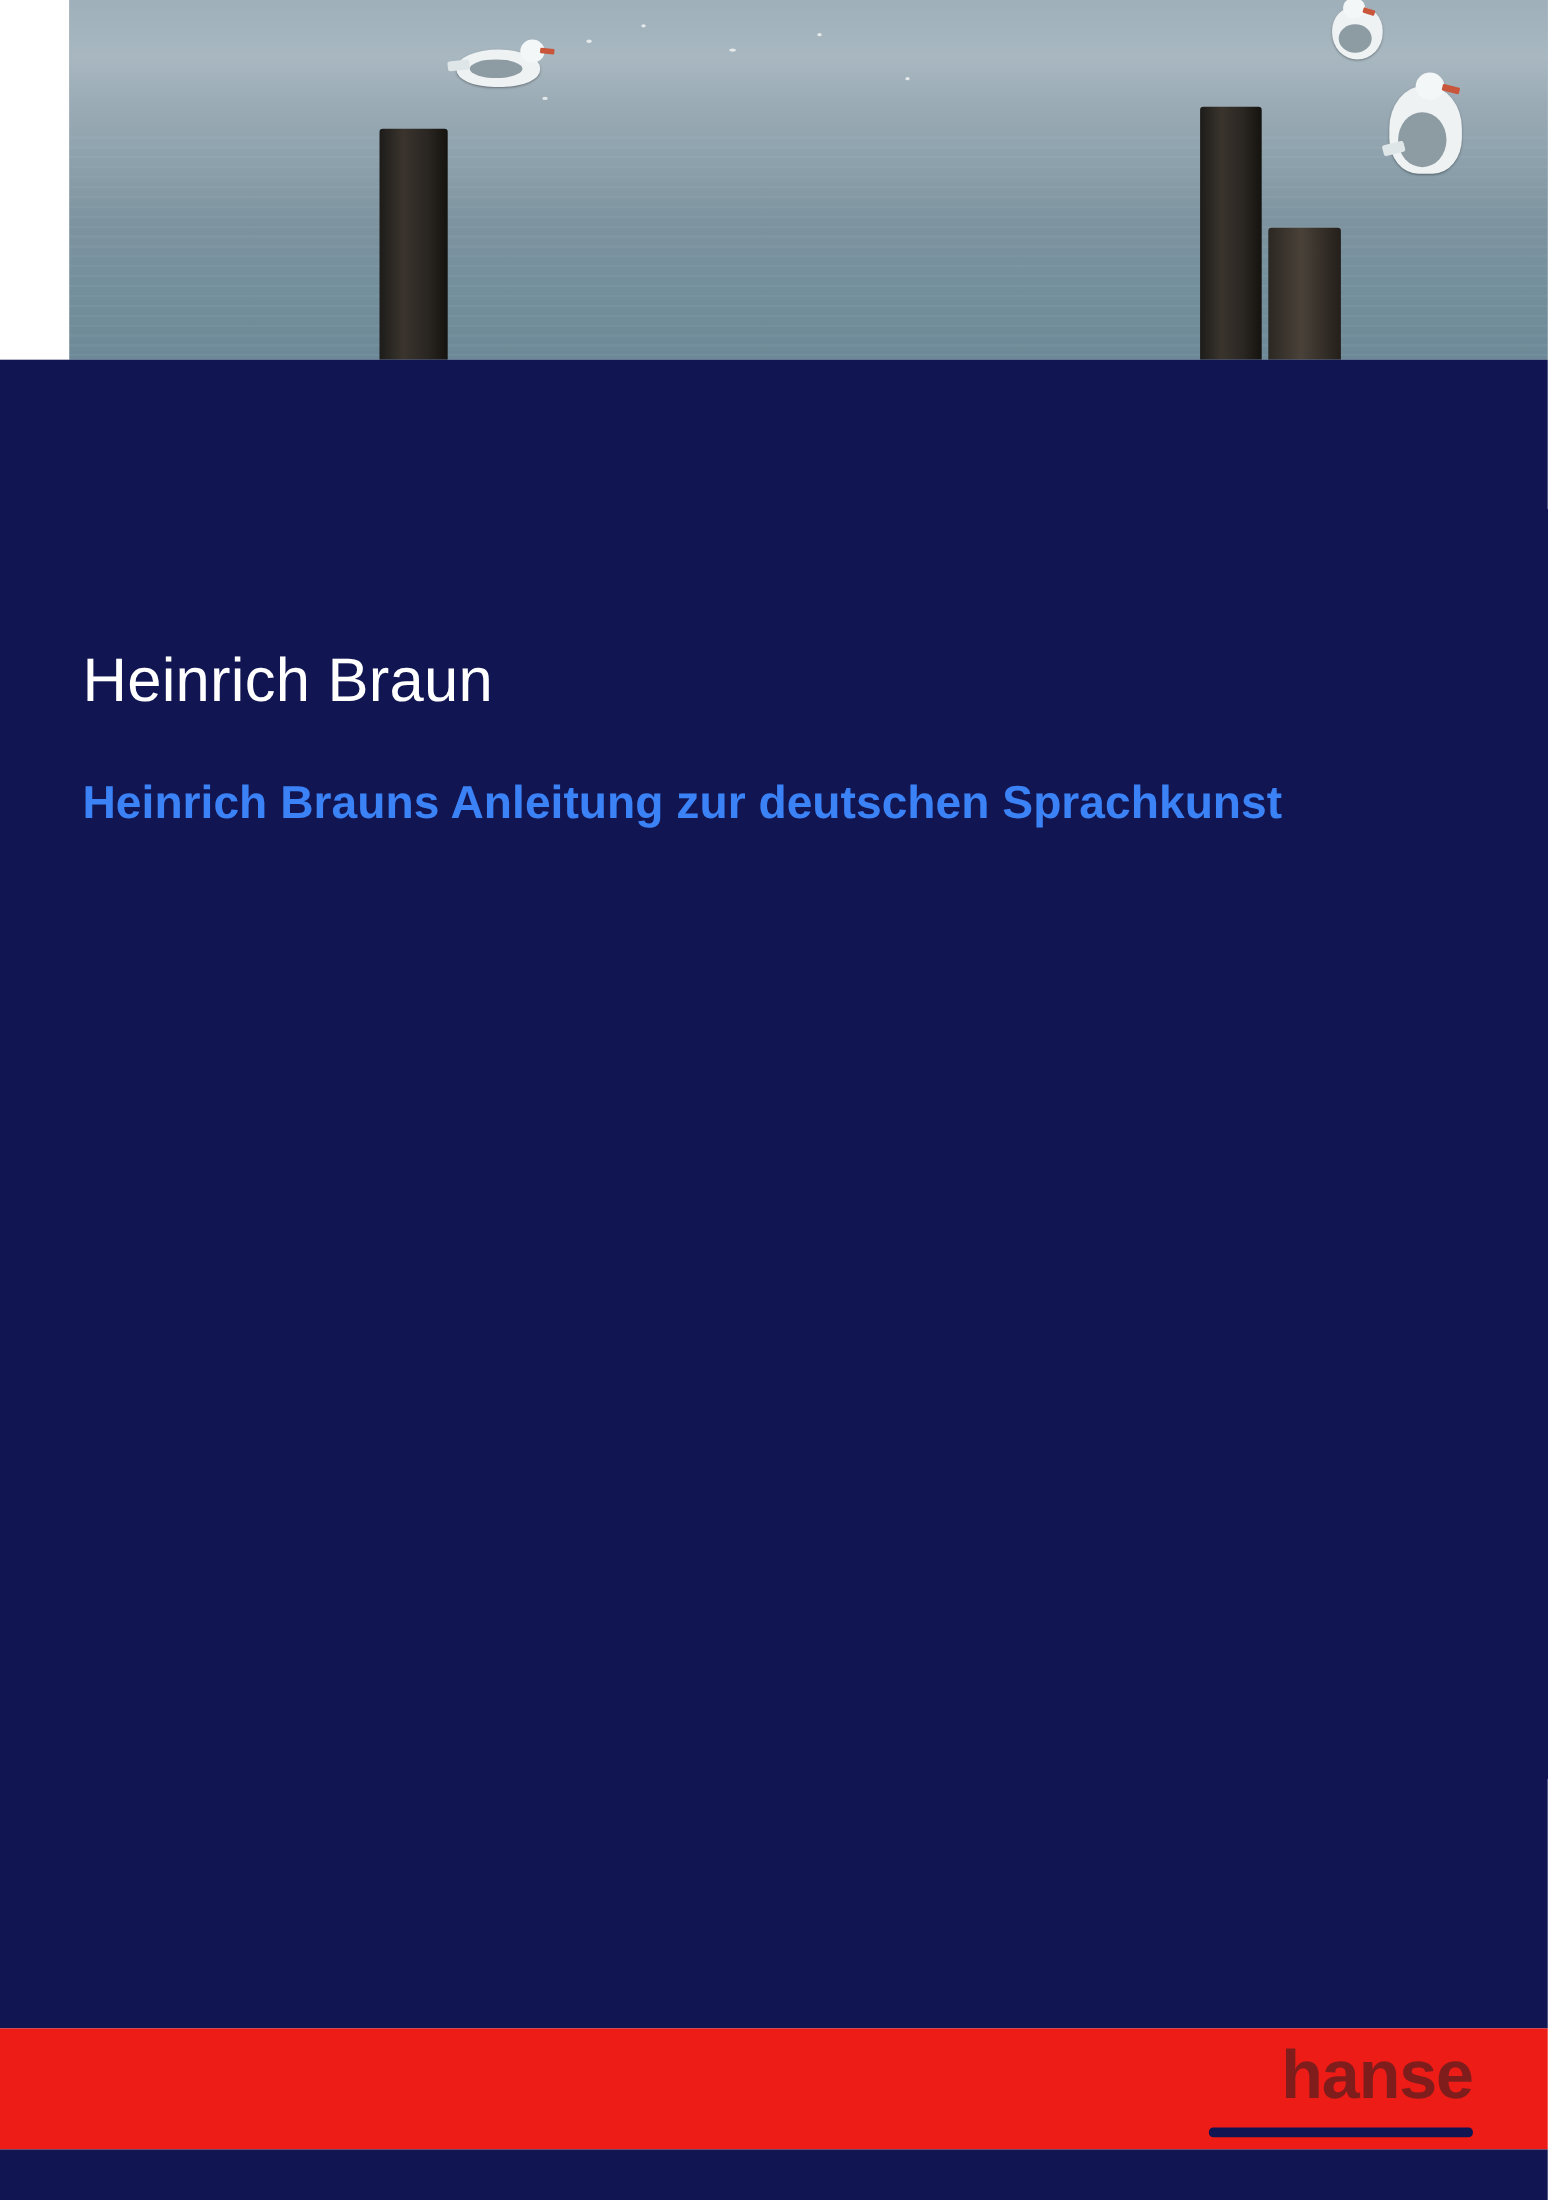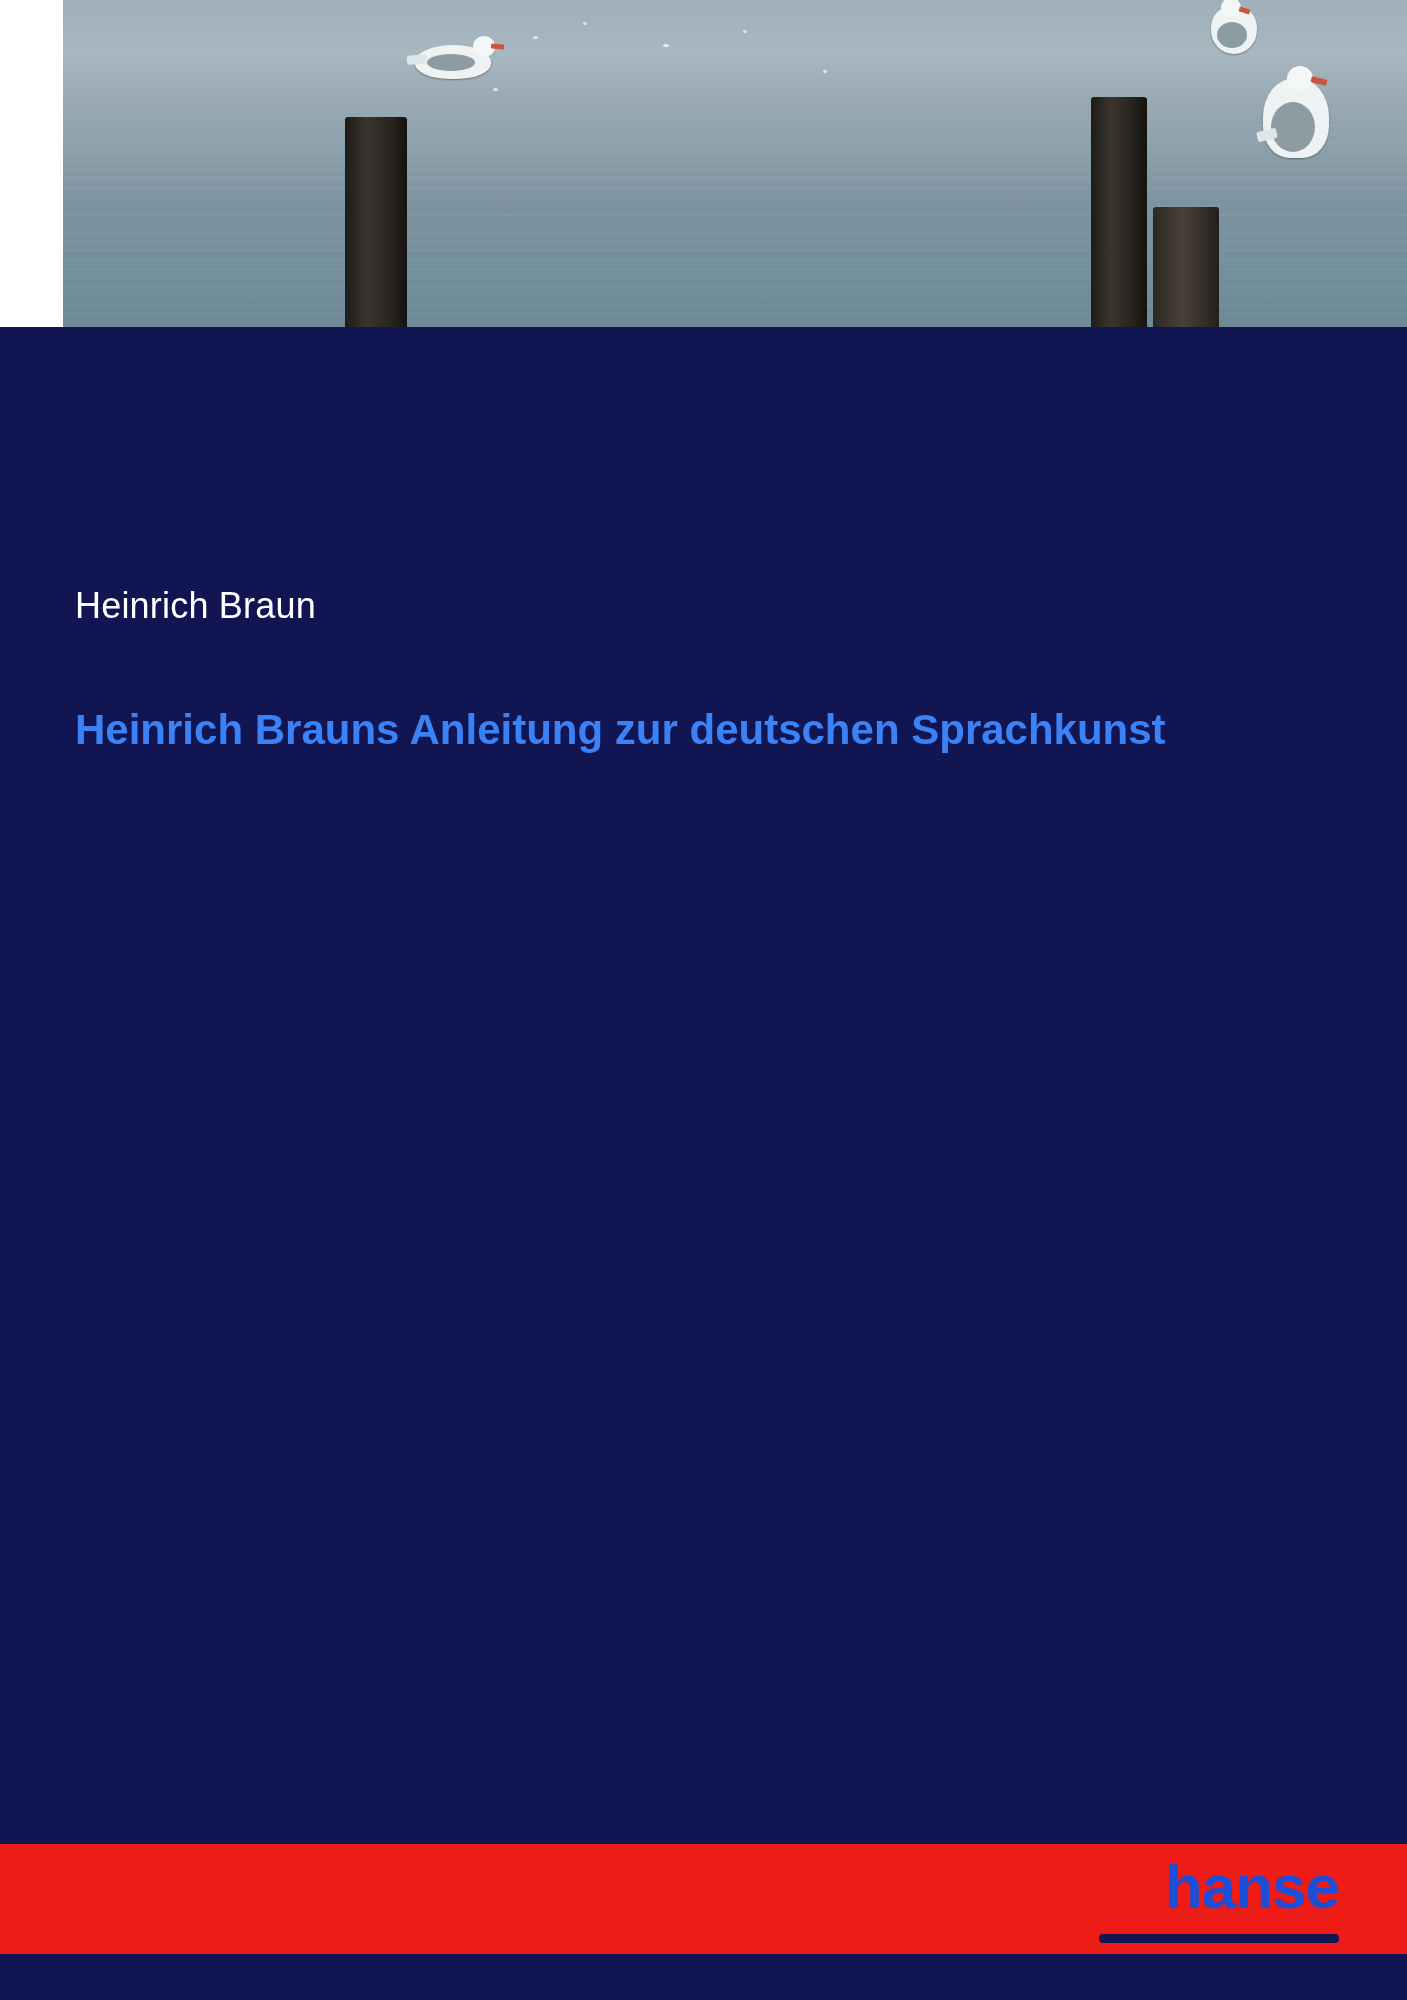--- a/index.html
+++ b/index.html
@@ -123,21 +123,21 @@
     top: 327px;
     width: 1407px;
     height: 1517px;
     background: #111552;
   }
   .author {
     position: absolute;
     left: 75px;
     top: 258px;
     color: #ffffff;
-    font-size: 36px;
+    font-size: 56px;
     font-weight: 400;
     letter-spacing: .2px;
   }
   .title {
     position: absolute;
     left: 75px;
     top: 375px;
     width: 1260px;
     color: #3b82f6;
     font-size: 42px;
@@ -158,21 +158,21 @@
     left: 0;
     top: 1954px;
     width: 1407px;
     height: 46px;
     background: #111552;
   }
   .logo {
     position: absolute;
     right: 68px;
     top: 1856px;
-    color: #1d4ed8;
+    color: #7f1d1d;
     font-size: 62px;
     font-weight: bold;
     letter-spacing: -1px;
     line-height: 1;
   }
   .logo-underline {
     position: absolute;
     right: 68px;
     top: 1934px;
     width: 240px;

